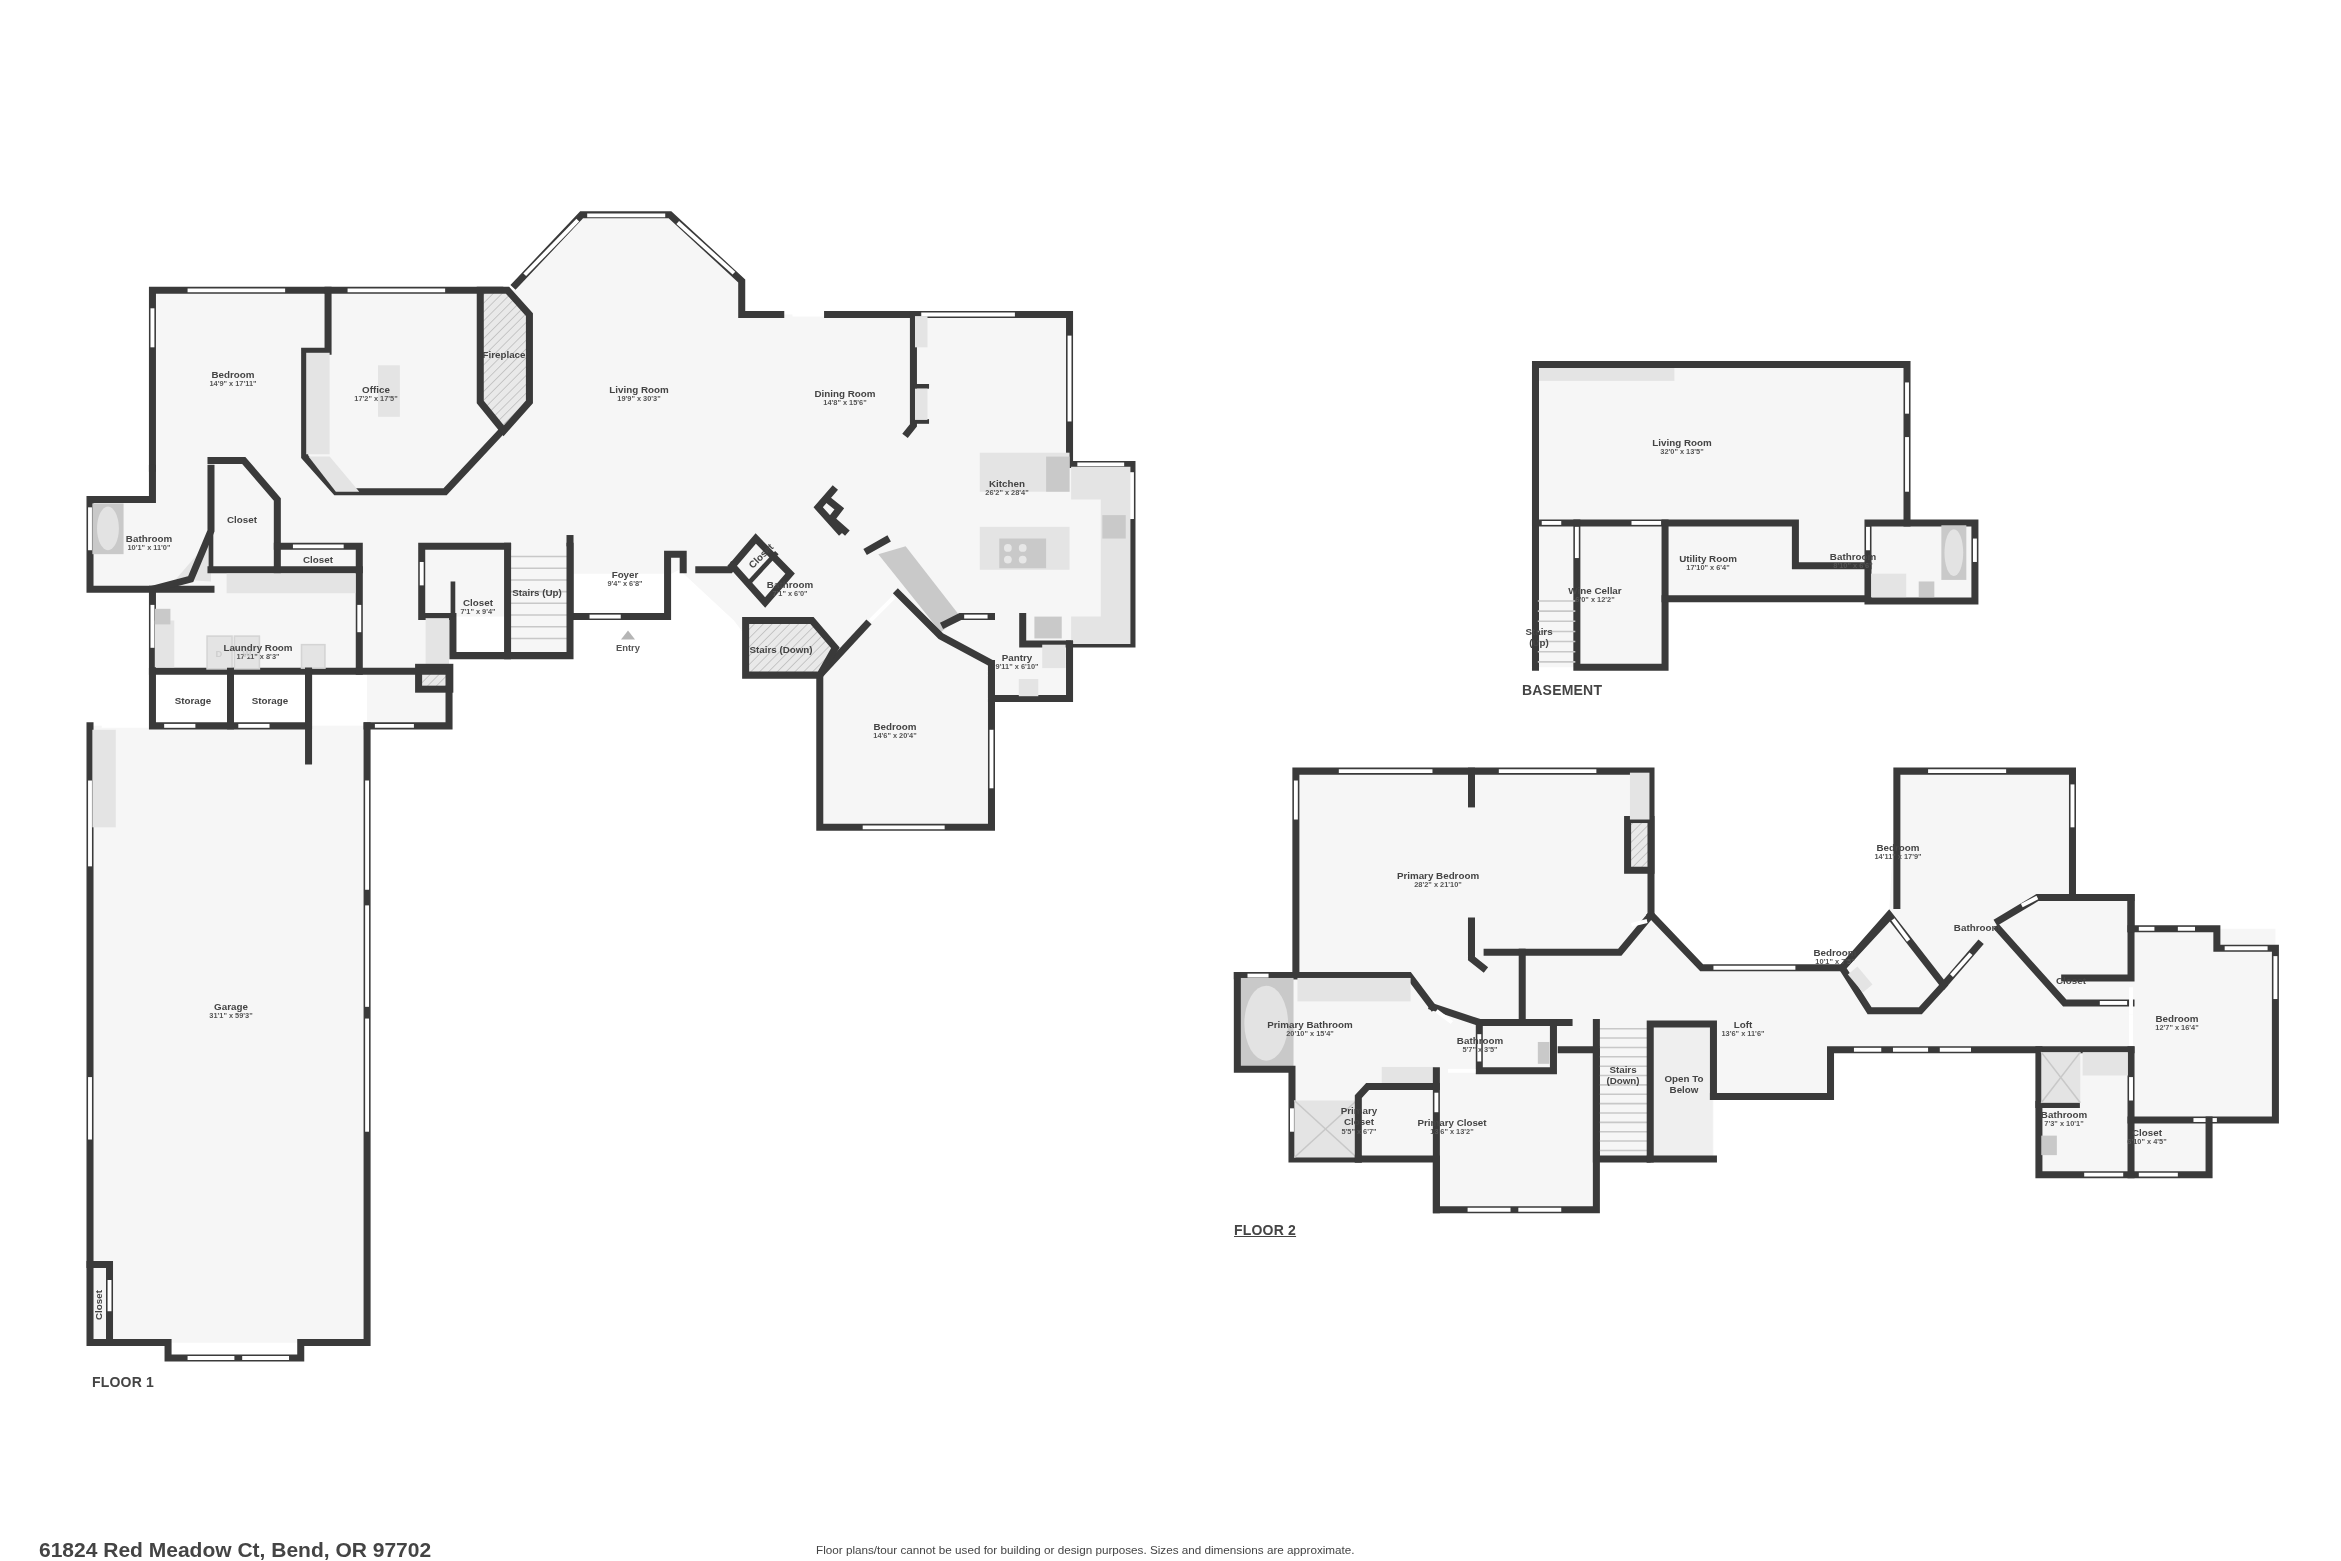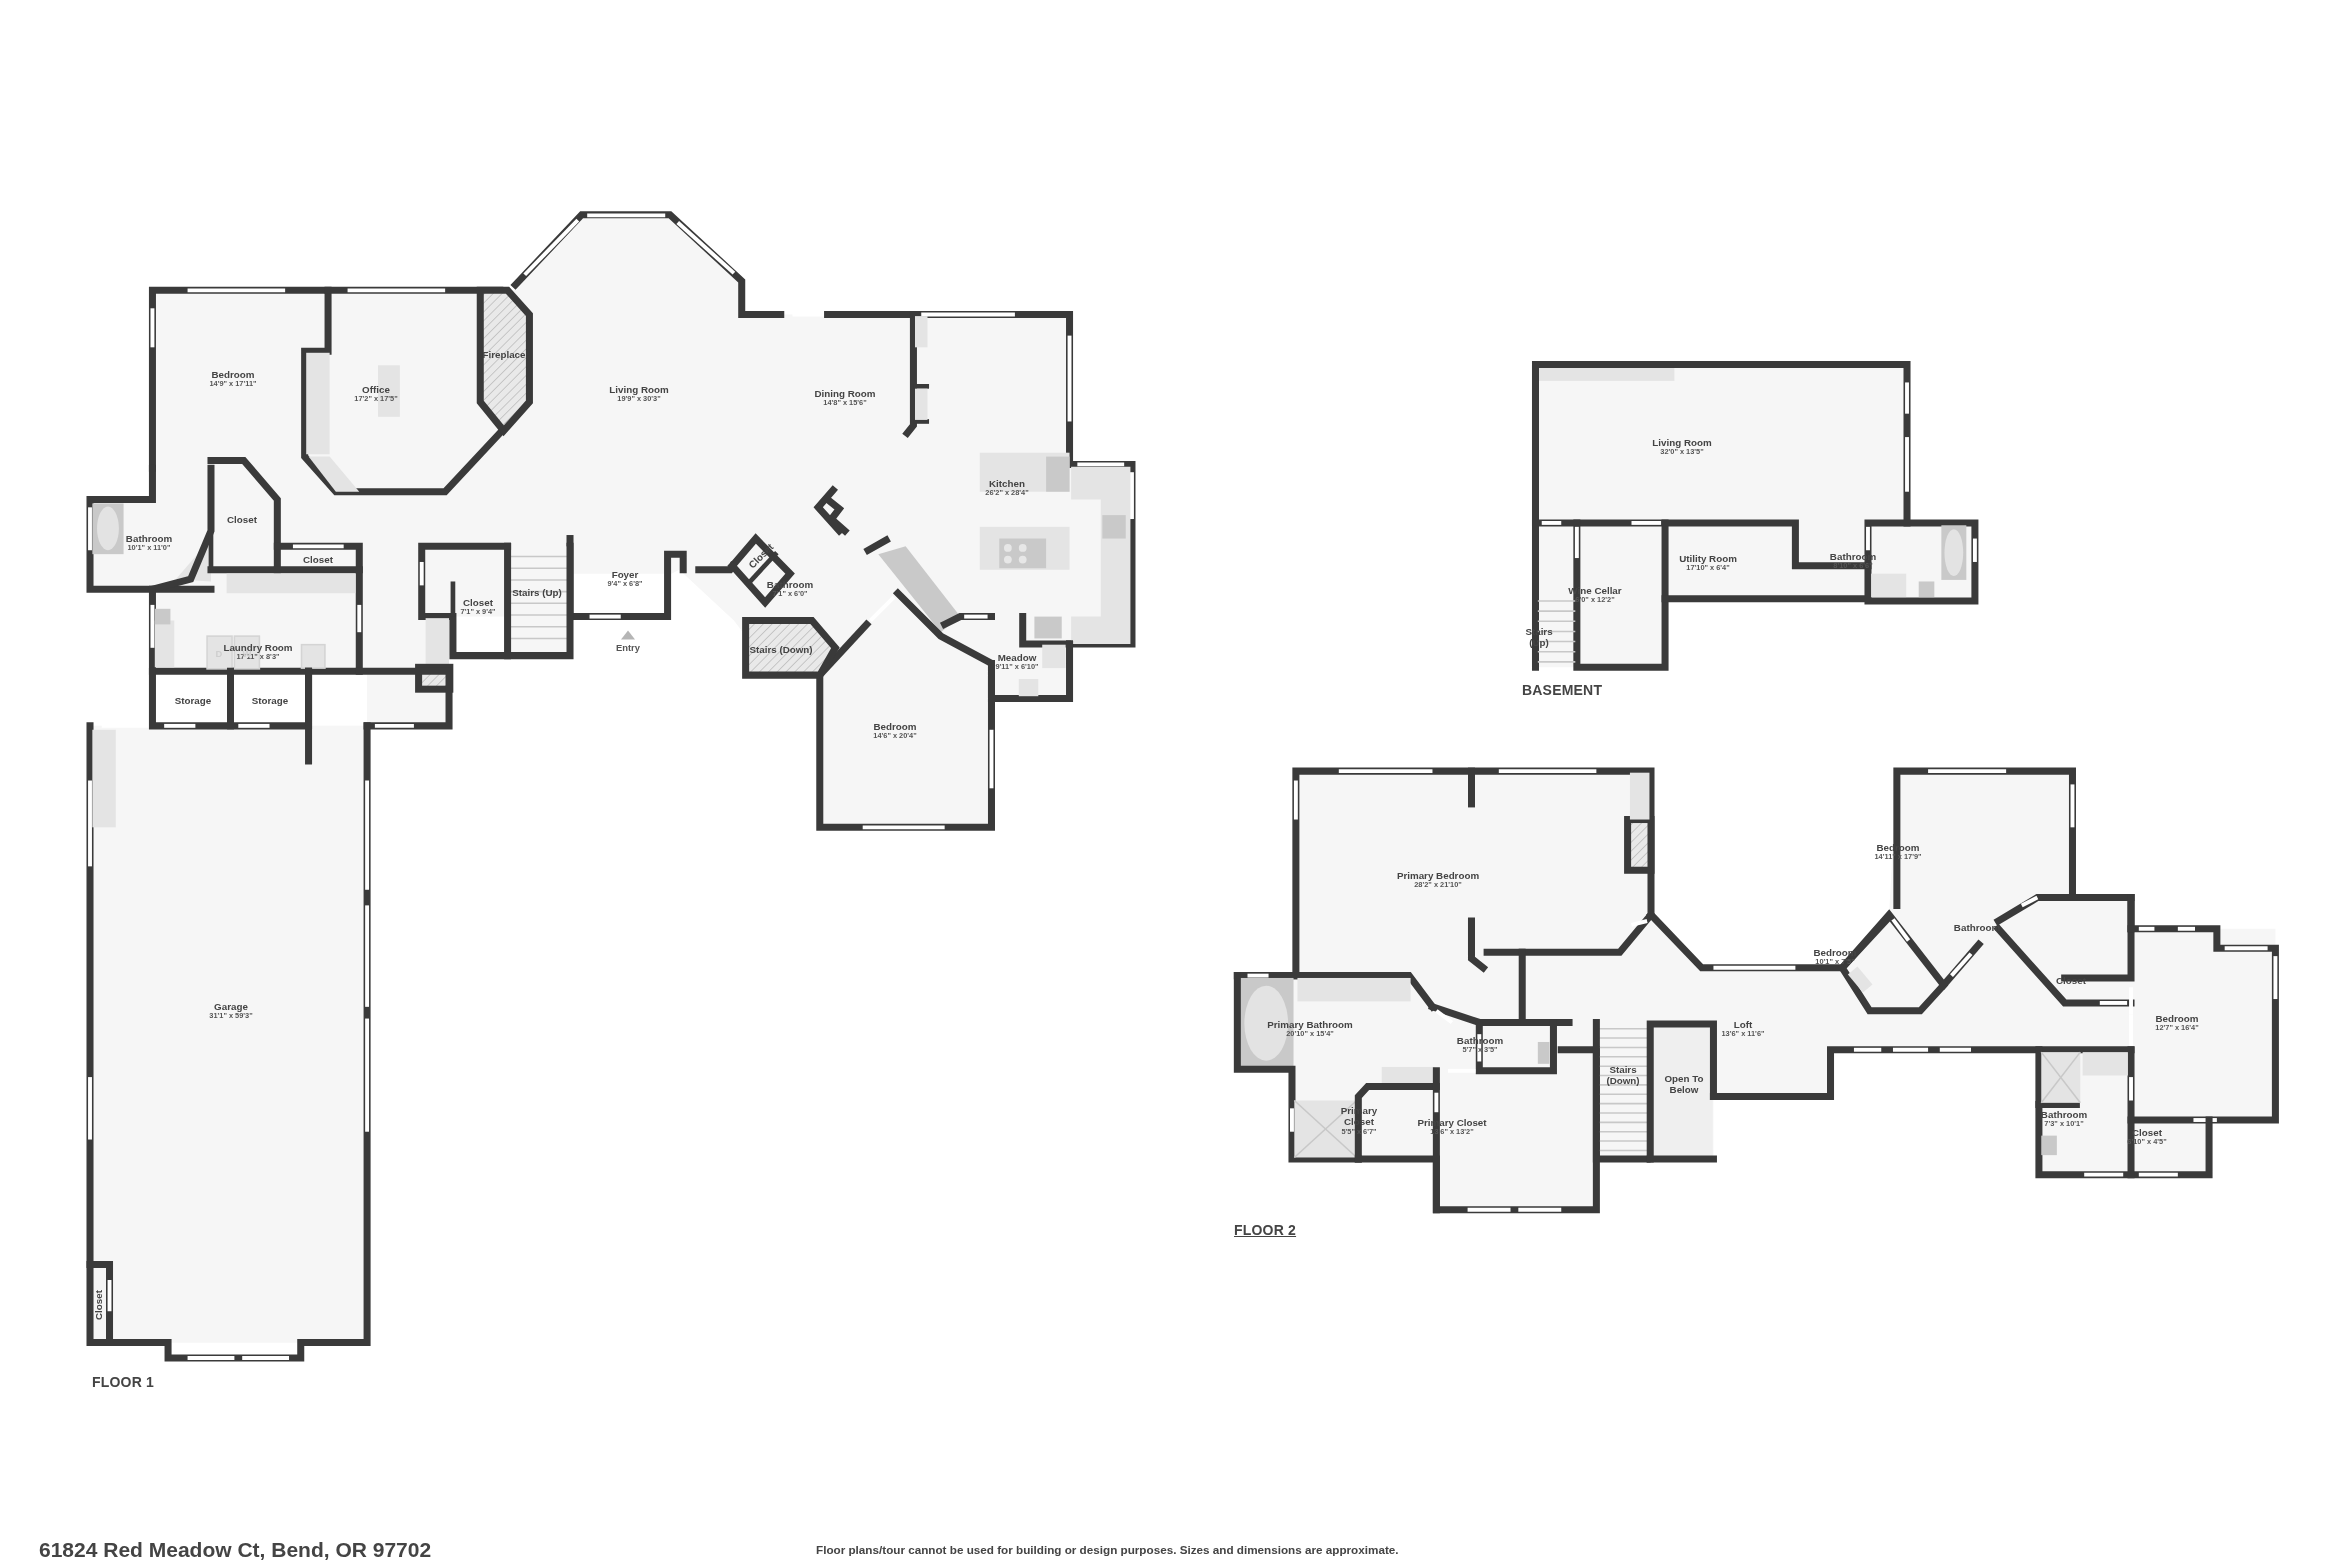--- a/index.html
+++ b/index.html
@@ -12,21 +12,21 @@
   .win { stroke: #ffffff; stroke-width: 5; }
   .fixture { fill: #e4e4e4; }
   .fixture-dark { fill: #c9c9c9; }
   .hatch { fill: url(#hatch); stroke: #3a3a3a; stroke-width: 9; }
   .stair-line { stroke: #c8c8c8; stroke-width: 2; }
   .label { position: absolute; transform: translate(-50%, -50%); text-align: center; white-space: nowrap; line-height: 1.15; }
   .room-name { display: block; font-size: 9.8px; font-weight: 700; color: #444; }
   .room-dim { display: block; font-size: 7.4px; font-weight: 700; color: #555; }
   .floor-title { position: absolute; font-size: 14px; font-weight: 700; color: #444; letter-spacing: 0.2px; }
   .footer-address { position: absolute; left: 39px; top: 1538px; font-size: 21px; font-weight: 700; color: #444; }
-  .footer-disclaimer { position: absolute; left: 816px; top: 1543px; font-size: 11.7px; font-weight: 700; color: #444; }
+  .footer-disclaimer { position: absolute; left: 816px; top: 1543px; font-size: 11.7px; font-weight: 400; color: #444; }
   .rot { transform: translate(-50%, -50%) rotate(-45deg); }
   .rot90 { transform: translate(-50%, -50%) rotate(-90deg); }
   .entry-arrow { width: 0; height: 0; border-left: 7px solid transparent; border-right: 7px solid transparent;
                  border-bottom: 9.4px solid #b5b5b5; margin: 0 auto 3.1px; }
 </style>
 </head>
 <body>
 
 <svg class="plan" viewBox="0 0 3000 2000" xmlns="http://www.w3.org/2000/svg">
   <defs>
@@ -372,21 +372,21 @@
   <span class="room-name">Closet</span>
 </div>
 <div class="label" style="left:790px;top:589px;">
   <span class="room-name">Bathroom</span>
   <span class="room-dim">7'1" x 6'0"</span>
 </div>
 <div class="label" style="left:781px;top:650px;text-align:center;">
   <span class="room-name">Stairs (Down)</span>
 </div>
 <div class="label" style="left:1017px;top:662px;">
-  <span class="room-name">Meadow</span>
+  <span class="room-name">Pantry</span>
   <span class="room-dim">9'11" x 6'10"</span>
 </div>
 <div class="label" style="left:895px;top:731px;">
   <span class="room-name">Bedroom</span>
   <span class="room-dim">14'6" x 20'4"</span>
 </div>
 <div class="label" style="left:193px;top:701px;">
   <span class="room-name">Storage</span>
 </div>
 <div class="label" style="left:270px;top:701px;">

